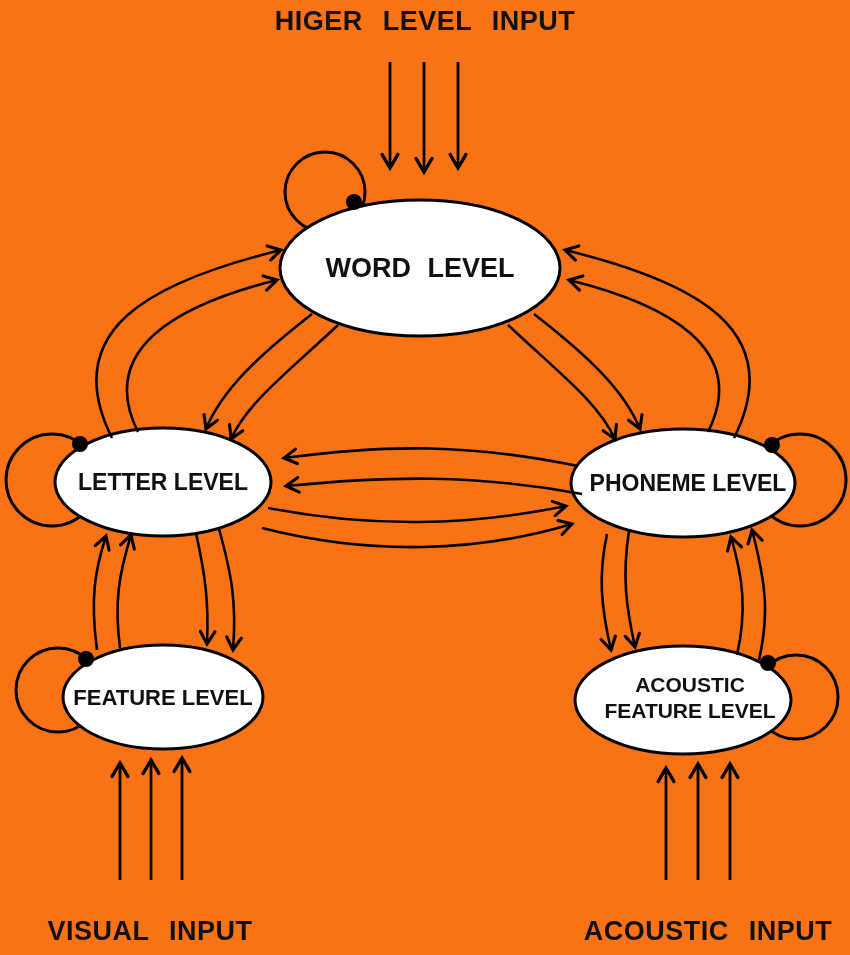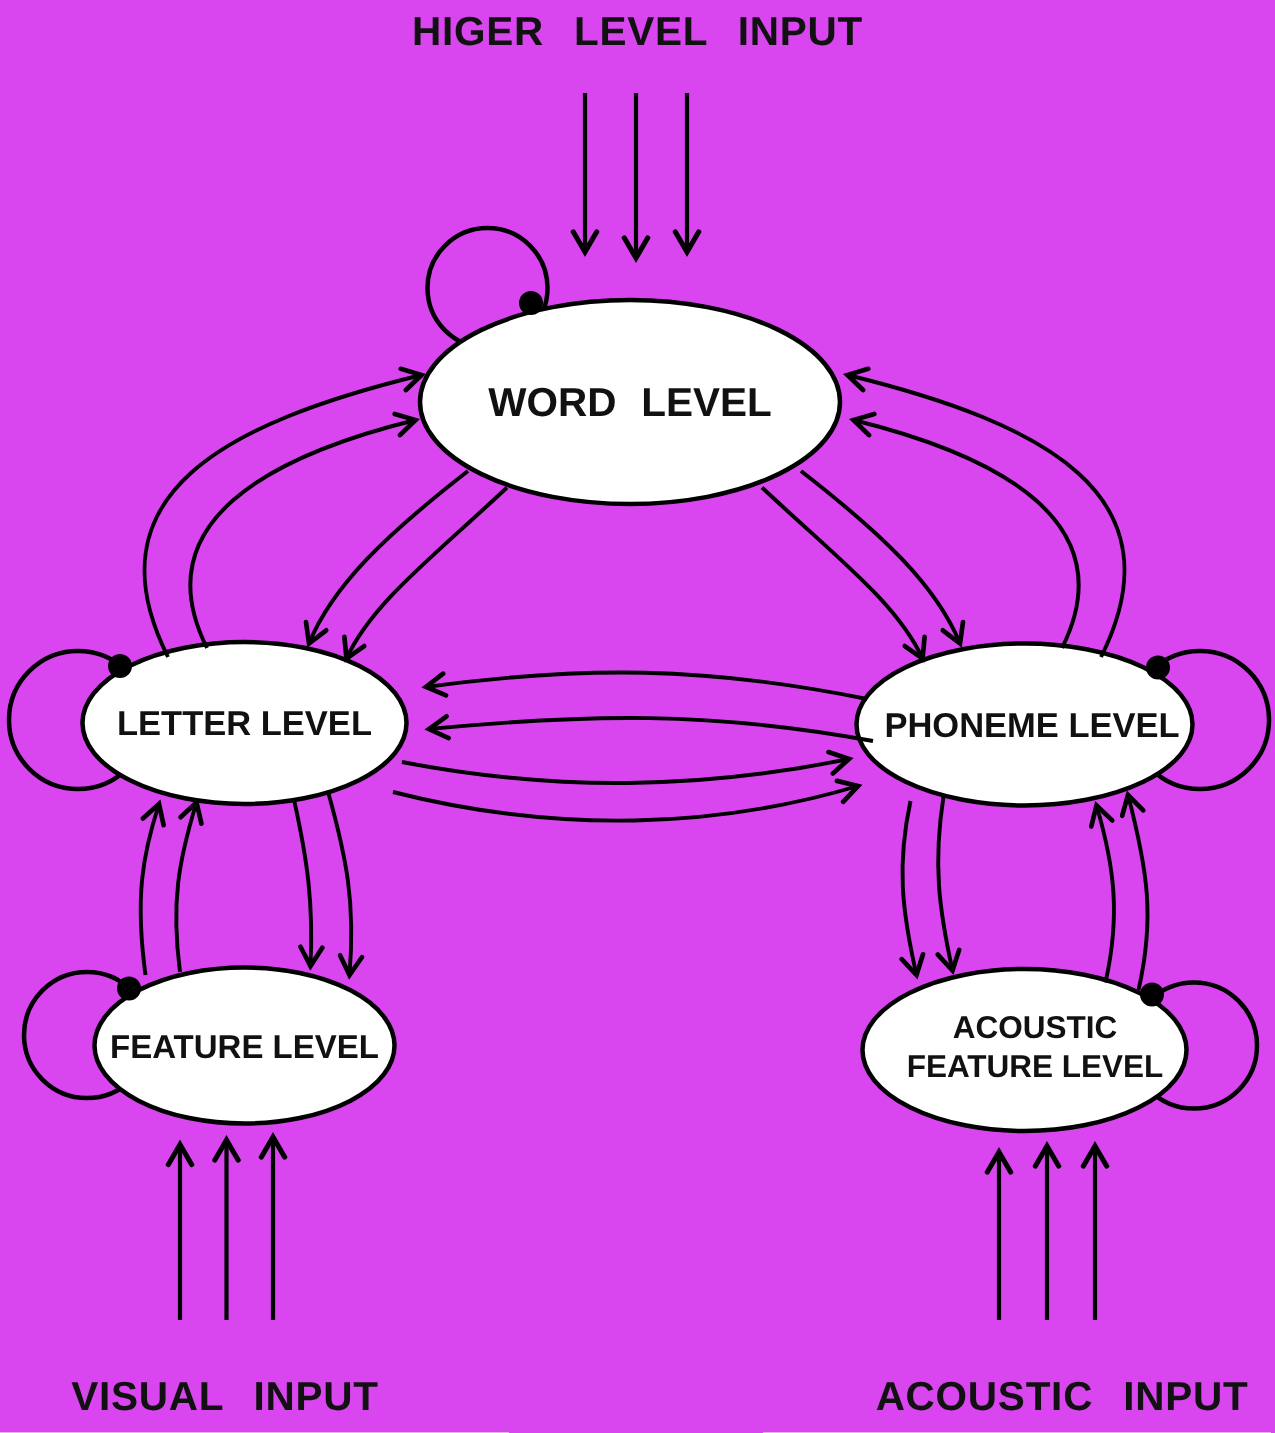--- a/index.html
+++ b/index.html
@@ -4,21 +4,21 @@
 <style>
   html, body {
     margin: 0;
     padding: 0;
     background: #ffffff;
   }
   .stage {
     width: 850px;
     height: 955px;
     position: relative;
-    background: #d946ef;
+    background: #f97316;
     font-family: "Liberation Sans", sans-serif;
   }
   svg { display: block; }
   .node-ellipse {
     fill: #ffffff;
     stroke: #000000;
     stroke-width: 3;
   }
   .loop {
     fill: none;

